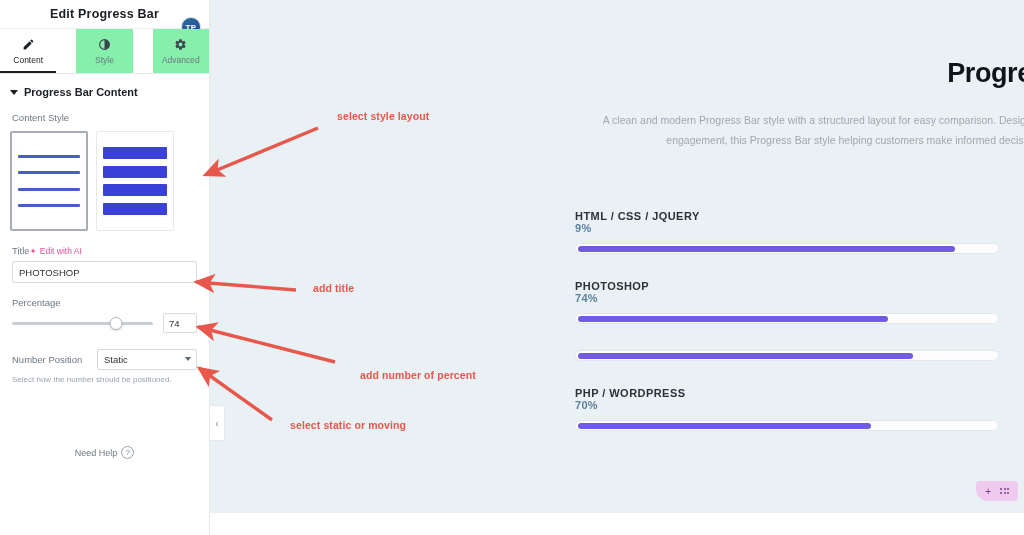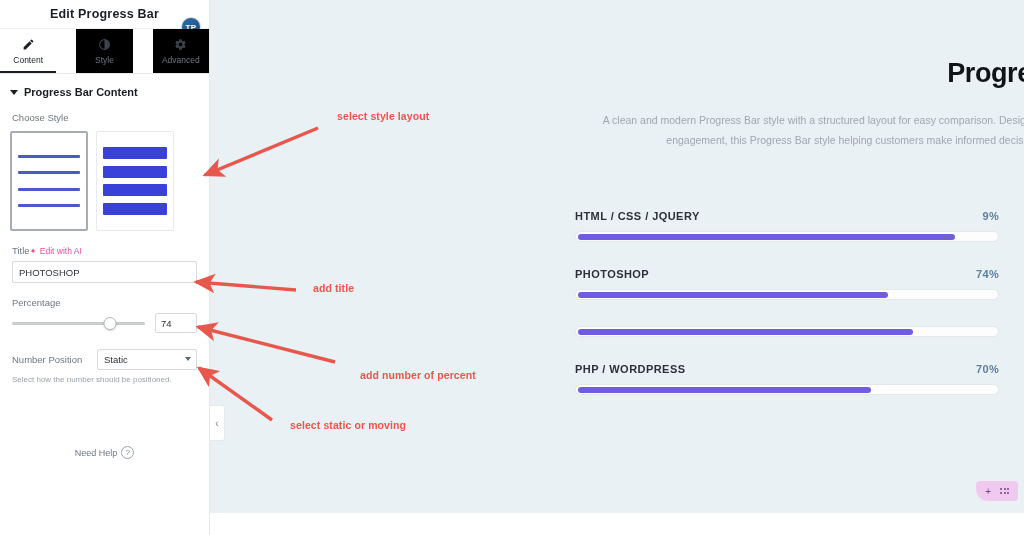--- a/index.html
+++ b/index.html
@@ -25,21 +25,21 @@
   .avatar{
     position:absolute;right:8px;top:17px;width:20px;height:20px;border-radius:50%;
     background:#23527c;background:linear-gradient(145deg,#2f6ca8,#1d4b7a);
     color:#fff;font-size:8px;font-weight:bold;display:flex;align-items:center;justify-content:center;
     border:1px solid #c9d7e5;box-sizing:border-box;letter-spacing:.3px;
   }
 
   .tabs{display:flex;height:44px;border-bottom:1px solid #e6e9ec;background:#fff;gap:20px;}
   .tab{
     flex:1;display:flex;flex-direction:column;align-items:center;justify-content:center;gap:3px;
-    font-size:8.5px;color:#6d7882;position:relative;cursor:pointer;background:#000000;
+    font-size:8.5px;color:#6d7882;position:relative;cursor:pointer;background:#86efac;
   }
   .tab.active{background:#ffffff;color:#1b1f23;}
   .tab.active:after{
     content:"";position:absolute;left:0;right:0;bottom:0;height:2.5px;background:#1b1f23;
   }
   .tab .ticon{height:14px;display:flex;align-items:center;justify-content:center;}
   .tab .ticon svg{display:block;}
 
   .section-head{
     display:flex;align-items:center;gap:6px;
@@ -70,21 +70,21 @@
 
   .slider-row{display:flex;align-items:center;gap:10px;}
   .slider{position:relative;flex:1;height:14px;display:flex;align-items:center;}
   .slider-track{width:100%;height:3px;background:#c8cdd2;border-radius:2px;}
   .slider-knob{
     position:absolute;left:74%;transform:translateX(-50%);
     width:11px;height:11px;border-radius:50%;background:#fff;border:1px solid #b4bac0;
     box-shadow:0 1px 2px rgba(0,0,0,.18);cursor:pointer;
   }
   input.numbox{
-    width:42px;box-sizing:border-box;height:20px;border:1px solid #d7dadd;border-radius:2px;
+    width:34px;box-sizing:border-box;height:20px;border:1px solid #d7dadd;border-radius:2px;
     font-size:9.5px;color:#2b3137;padding:0 5px;font-family:"Liberation Sans",sans-serif;outline:none;background:#fff;
   }
 
   .inline-field{display:flex;align-items:center;justify-content:space-between;padding:0 12px;margin-top:16px;}
   .select-wrap{position:relative;width:100px;}
   select.sel{
     -webkit-appearance:none;appearance:none;width:100%;height:21px;box-sizing:border-box;
     border:1px solid #d7dadd;border-radius:2px;background:#fff;font-size:9.5px;color:#2b3137;
     padding:0 20px 0 6px;font-family:"Liberation Sans",sans-serif;outline:none;
   }
@@ -118,21 +118,21 @@
     position:absolute;right:-88px;top:58px;width:600px;text-align:right;
     font-size:27px;font-weight:bold;color:#101418;letter-spacing:-.4px;white-space:nowrap;
   }
   .hero-sub{
     position:absolute;right:-92px;top:110px;width:520px;text-align:center;
     font-size:10.5px;line-height:20px;color:#9fa8ae;
   }
 
   .bars{position:absolute;left:365px;top:210px;width:424px;}
   .bar-block{margin-bottom:26px;}
-  .bar-head{display:flex;align-items:baseline;justify-content:space-between;margin-bottom:9px;}
+  .bar-head{display:flex;align-items:baseline;justify-content:space-between;margin-bottom:9px;flex-direction:column;}
   .bar-label{font-size:11px;font-weight:bold;color:#2b3137;letter-spacing:.45px;}
   .bar-pct{font-size:11px;font-weight:bold;color:#5b7f9e;letter-spacing:.3px;}
   .bar-track{
     height:11px;background:#fdfdfe;border-radius:7px;border:1px solid #e2e7ea;
     box-sizing:border-box;padding:1.5px;position:relative;
   }
   .bar-fill{height:100%;background:#6f5ce0;border-radius:6px;}
 
   .float-toolbar{
     position:absolute;right:6px;bottom:12px;height:20px;
@@ -187,21 +187,21 @@
         <span>Advanced</span>
       </div>
     </div>
 
     <div class="section-head">
       <span class="caret"></span>
       <span>Progress Bar Content</span>
     </div>
 
     <div class="field">
-      <span class="flabel">Choose Style</span>
+      <span class="flabel">Content Style</span>
     </div>
     <div class="style-row">
       <div class="style-card selected">
         <div class="sc-line"></div>
         <div class="sc-line"></div>
         <div class="sc-line"></div>
         <div class="sc-line"></div>
       </div>
       <div class="style-card">
         <div class="sc-bar"></div>

